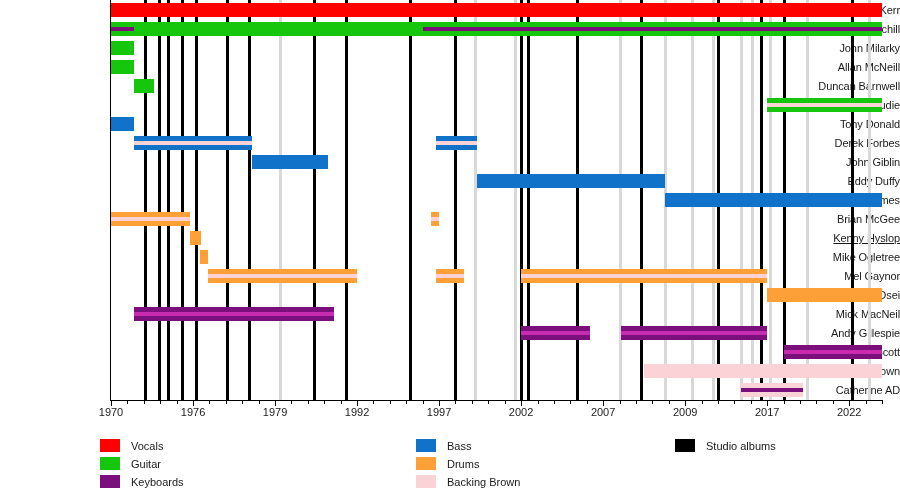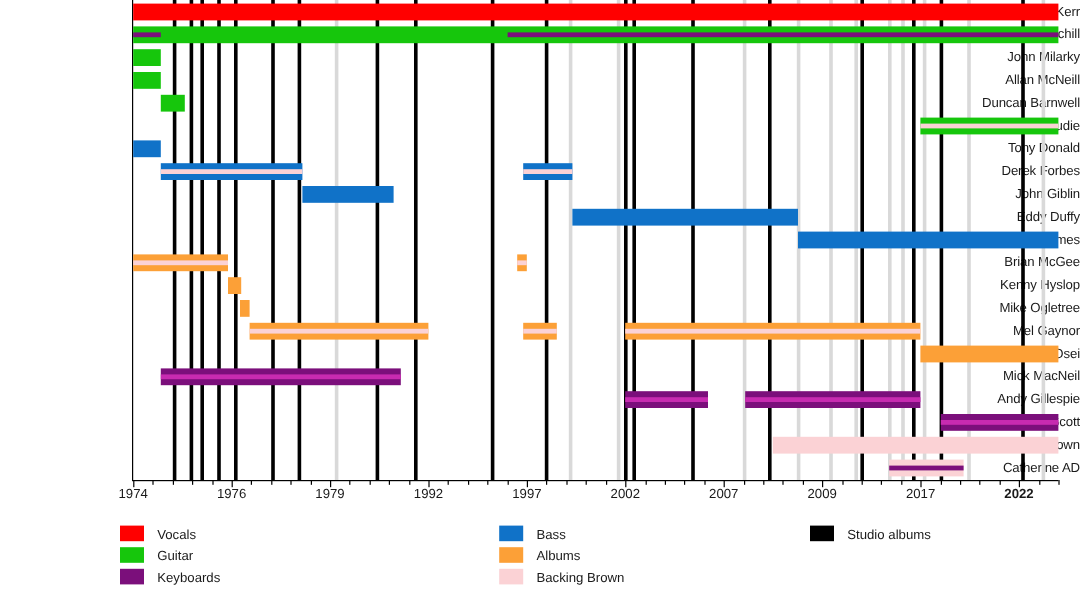--- a/index.html
+++ b/index.html
@@ -131,21 +131,21 @@
         <div class="row-label" style="top: 37.619px;">John Milarky</div>
         <div class="row-label" style="top: 56.6667px;">Allan McNeill</div>
         <div class="row-label" style="top: 75.7143px;">Duncan Barnwell</div>
         <div class="row-label" style="top: 94.7619px;">Gordon Goudie</div>
         <div class="row-label" style="top: 113.81px;">Tony Donald</div>
         <div class="row-label" style="top: 132.857px;">Derek Forbes</div>
         <div class="row-label" style="top: 151.905px;">John Giblin</div>
         <div class="row-label" style="top: 170.952px;">Eddy Duffy</div>
         <div class="row-label" style="top: 190px;">Ged Grimes</div>
         <div class="row-label" style="top: 209.048px;">Brian McGee</div>
-        <div class="row-label" style="top: 228.095px;">Kenny Hyslop</div>
+        <div class="row-label" style="top: 228.095px; text-decoration: underline;">Kenny Hyslop</div>
         <div class="row-label" style="top: 247.143px;">Mike Ogletree</div>
         <div class="row-label" style="top: 266.19px;">Mel Gaynor</div>
         <div class="row-label" style="top: 285.238px;">Cherisse Osei</div>
         <div class="row-label" style="top: 304.286px;">Mick MacNeil</div>
         <div class="row-label" style="top: 323.333px;">Andy Gillespie</div>
         <div class="row-label" style="top: 342.381px;">Berenice Scott</div>
         <div class="row-label" style="top: 361.429px;">Sarah Brown</div>
         <div class="row-label" style="top: 380.476px;">Catherine AD</div>
       </div>
     <div id="yaxis"></div>
@@ -270,42 +270,42 @@
         <div class="xtick" style="left: 734.362px; height: 4px;"></div>
         <div class="xtick" style="left: 750.766px; height: 4px;"></div>
         <div class="xtick" style="left: 767.17px; height: 6px;"></div>
         <div class="xtick" style="left: 783.574px; height: 4px;"></div>
         <div class="xtick" style="left: 799.979px; height: 4px;"></div>
         <div class="xtick" style="left: 816.383px; height: 4px;"></div>
         <div class="xtick" style="left: 832.787px; height: 4px;"></div>
         <div class="xtick" style="left: 849.191px; height: 6px;"></div>
         <div class="xtick" style="left: 865.596px; height: 4px;"></div>
         <div class="xtick" style="left: 882px; height: 4px;"></div>
-        <div class="xtick-label" style="left: 111px;">1974</div>
+        <div class="xtick-label" style="left: 111px;">1970</div>
         <div class="xtick-label" style="left: 193.021px;">1976</div>
         <div class="xtick-label" style="left: 275.043px;">1979</div>
         <div class="xtick-label" style="left: 357.064px;">1992</div>
         <div class="xtick-label" style="left: 439.085px;">1997</div>
         <div class="xtick-label" style="left: 521.106px;">2002</div>
         <div class="xtick-label" style="left: 603.128px;">2007</div>
         <div class="xtick-label" style="left: 685.149px;">2009</div>
         <div class="xtick-label" style="left: 767.17px;">2017</div>
-        <div class="xtick-label" style="left: 849.191px; font-weight: bold;">2022</div>
+        <div class="xtick-label" style="left: 849.191px;">2022</div>
       </div>
   </div>
 
   <div id="legend">
       <div class="legend-col" style="left: 100px;">
         <div class="legend-item"><span class="legend-swatch" style="background: rgb(255, 0, 0);"></span><span class="legend-text">Vocals</span></div>
         <div class="legend-item"><span class="legend-swatch" style="background: rgb(22, 198, 12);"></span><span class="legend-text">Guitar</span></div>
         <div class="legend-item"><span class="legend-swatch" style="background: rgb(123, 15, 123);"></span><span class="legend-text">Keyboards</span></div>
       </div>
       <div class="legend-col" style="left: 416px;">
         <div class="legend-item"><span class="legend-swatch" style="background: rgb(16, 114, 200);"></span><span class="legend-text">Bass</span></div>
-        <div class="legend-item"><span class="legend-swatch" style="background: rgb(252, 160, 55);"></span><span class="legend-text">Albums</span></div>
+        <div class="legend-item"><span class="legend-swatch" style="background: rgb(252, 160, 55);"></span><span class="legend-text">Drums</span></div>
         <div class="legend-item"><span class="legend-swatch" style="background: rgb(251, 210, 213);"></span><span class="legend-text">Backing Brown</span></div>
       </div>
       <div class="legend-col" style="left: 675px;">
         <div class="legend-item"><span class="legend-swatch" style="background: rgb(0, 0, 0);"></span><span class="legend-text">Studio albums</span></div>
       </div>
     </div>
 
 </div>
 
 </body></html>

